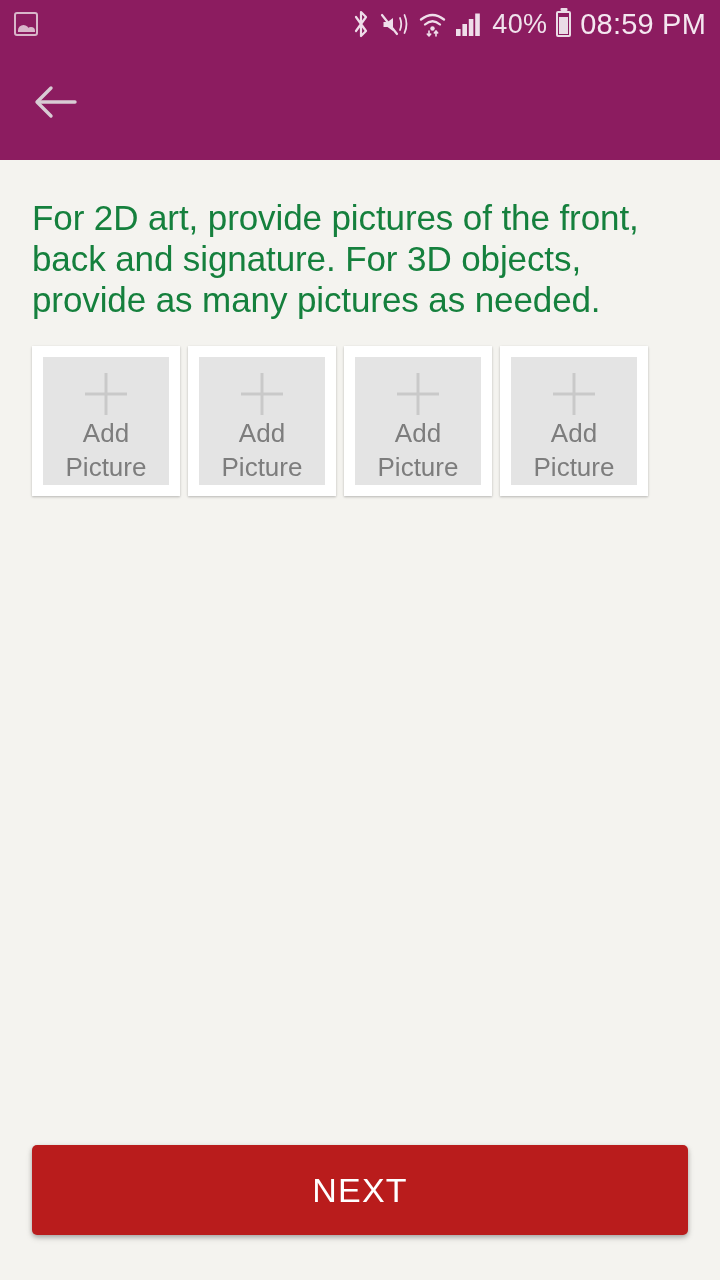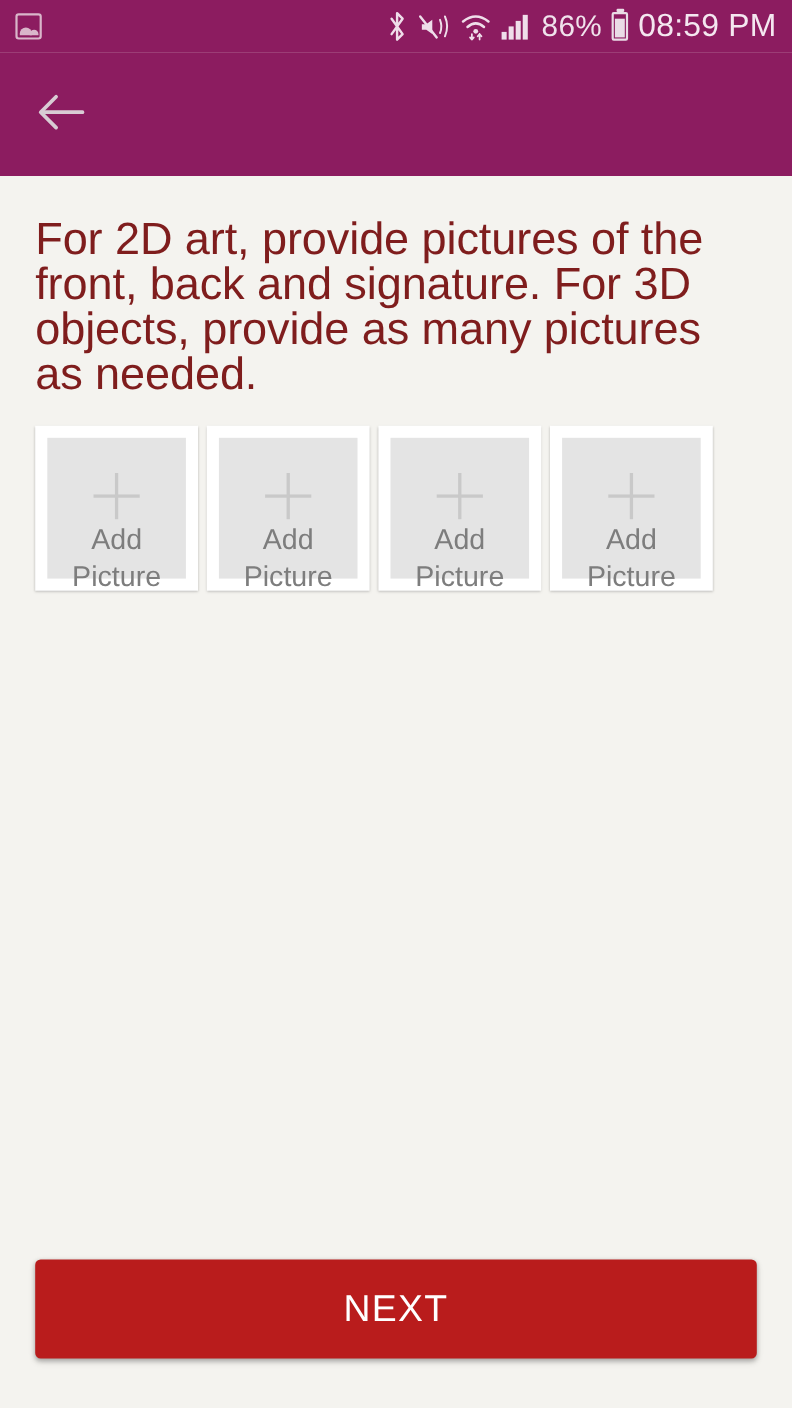--- a/index.html
+++ b/index.html
@@ -109,22 +109,22 @@
 
   
   .content{
     height:1120px;
     background:#F4F3EF;
     display:flex;
     flex-direction:column;
     padding:0 32px;
   }
   .instructions{
-    color:#7f1d1d;
-    font-size:41px;
+    color:#15803d;
+    font-size:35px;
     line-height:41px;
     margin-top:37px;
     letter-spacing:-0.1px;
     max-width:625px;
   }
 
   
   .card-row{
     display:flex;
     gap:8px;
@@ -139,21 +139,21 @@
     cursor:pointer;
     flex-shrink:0;
   }
   .pic-inner{
     width:100%; height:100%;
     background:#E4E4E4;
     display:flex;
     flex-direction:column;
     align-items:center;
     justify-content:flex-start;
-    padding-top:32px;
+    padding-top:16px;
   }
   .plus-icon{
     position:relative;
     width:42px; height:42px;
     flex-shrink:0;
   }
   .plus-icon::before,
   .plus-icon::after{
     content:"";
     position:absolute;
@@ -233,21 +233,21 @@
 
     <span class="sb-icon">
       <svg width="28" height="26" viewBox="0 0 28 26">
         <rect x="1" y="18" width="4.6" height="7" fill="#EFDEEA"></rect>
         <rect x="7.4" y="13" width="4.6" height="12" fill="#EFDEEA"></rect>
         <rect x="13.8" y="8" width="4.6" height="17" fill="#EFDEEA"></rect>
         <rect x="20.2" y="2.5" width="4.6" height="22.5" fill="#EFDEEA"></rect>
       </svg>
     </span>
 
-    <span class="sb-text">86%</span>
+    <span class="sb-text">40%</span>
 
     <span class="battery">
       <span class="battery-fill"></span>
     </span>
 
     <span class="sb-time">08:59 PM</span>
   </div>
 </div>
 
 <div class="app-bar">

